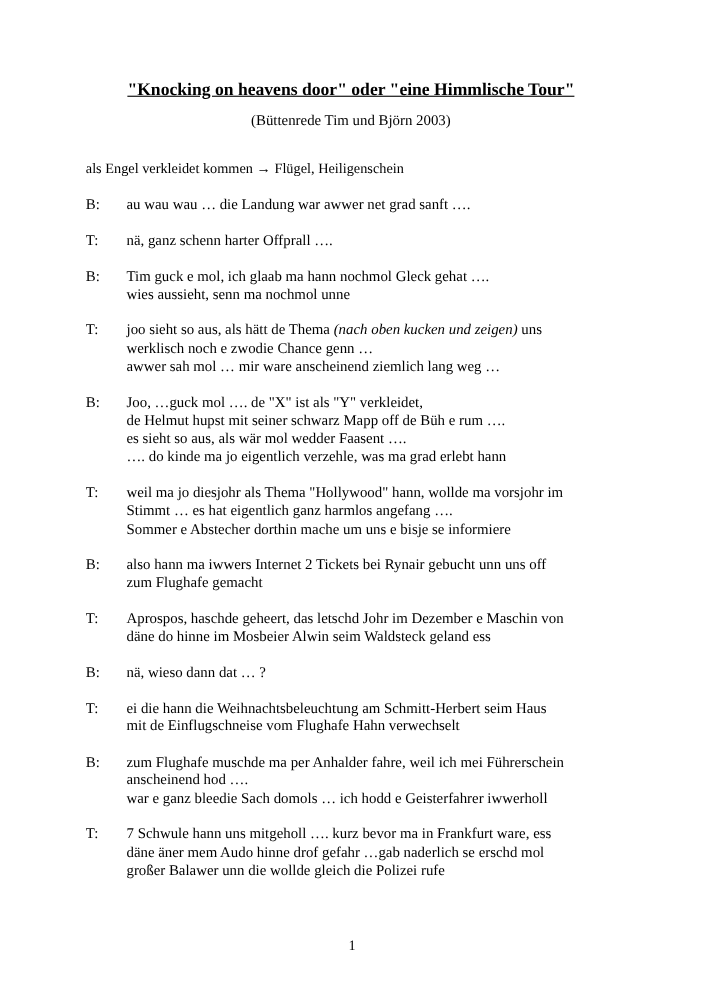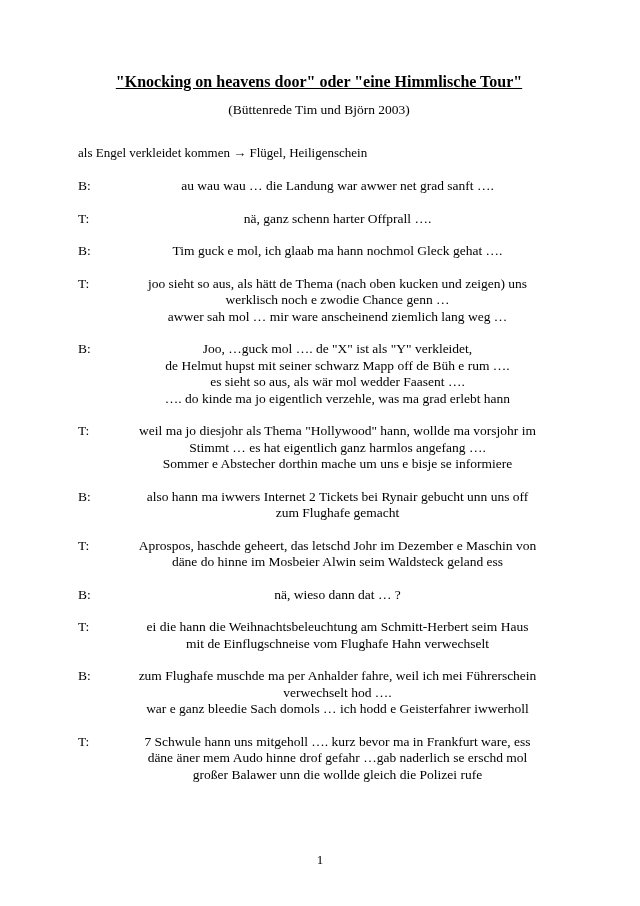--- a/index.html
+++ b/index.html
@@ -43,26 +43,26 @@
   .entry {
     display: flex;
     margin-top: 16px;
   }
   .speaker {
     flex: 0 0 37px;
     line-height: 16.5px;
   }
   .lines {
     flex: 1;
-    text-align: center;
   }
   .line {
     line-height: 16.5px;
   }
   .italic {
+    font-style: italic;
   }
   .page-number {
     position: absolute;
     bottom: 38px;
     left: 0;
     right: 0;
     text-align: center;
     font-size: 13px;
   }
 </style>
@@ -83,20 +83,21 @@
       <div class="entry">
         <div class="speaker">T:</div>
         <div class="lines">
           <div class="line"><span>nä, ganz schenn harter Offprall ….</span></div>
         </div>
       </div>
       <div class="entry">
         <div class="speaker">B:</div>
         <div class="lines">
           <div class="line"><span>Tim guck e mol, ich glaab ma hann nochmol Gleck gehat ….</span></div>
+          <div class="line"><span>wies aussieht, senn ma nochmol unne</span></div>
         </div>
       </div>
       <div class="entry">
         <div class="speaker">T:</div>
         <div class="lines">
           <div class="line"><span>joo sieht so aus, als hätt de Thema </span><span class="italic">(nach oben kucken und zeigen)</span><span> uns</span></div>
           <div class="line"><span>werklisch noch e zwodie Chance genn …</span></div>
           <div class="line"><span>awwer sah mol … mir ware anscheinend ziemlich lang weg …</span></div>
         </div>
       </div>
@@ -141,21 +142,21 @@
         <div class="speaker">T:</div>
         <div class="lines">
           <div class="line"><span>ei die hann die Weihnachtsbeleuchtung am Schmitt-Herbert seim Haus</span></div>
           <div class="line"><span>mit de Einflugschneise vom Flughafe Hahn verwechselt</span></div>
         </div>
       </div>
       <div class="entry">
         <div class="speaker">B:</div>
         <div class="lines">
           <div class="line"><span>zum Flughafe muschde ma per Anhalder fahre, weil ich mei Führerschein</span></div>
-          <div class="line"><span>verwechselt hod ….</span></div>
+          <div class="line"><span>anscheinend hod ….</span></div>
           <div class="line"><span>war e ganz bleedie Sach domols … ich hodd e Geisterfahrer iwwerholl</span></div>
         </div>
       </div>
       <div class="entry">
         <div class="speaker">T:</div>
         <div class="lines">
           <div class="line"><span>7 Schwule hann uns mitgeholl …. kurz bevor ma in Frankfurt ware, ess</span></div>
           <div class="line"><span>däne äner mem Audo hinne drof gefahr …gab naderlich se erschd mol</span></div>
           <div class="line"><span>großer Balawer unn die wollde gleich die Polizei rufe</span></div>
         </div>

